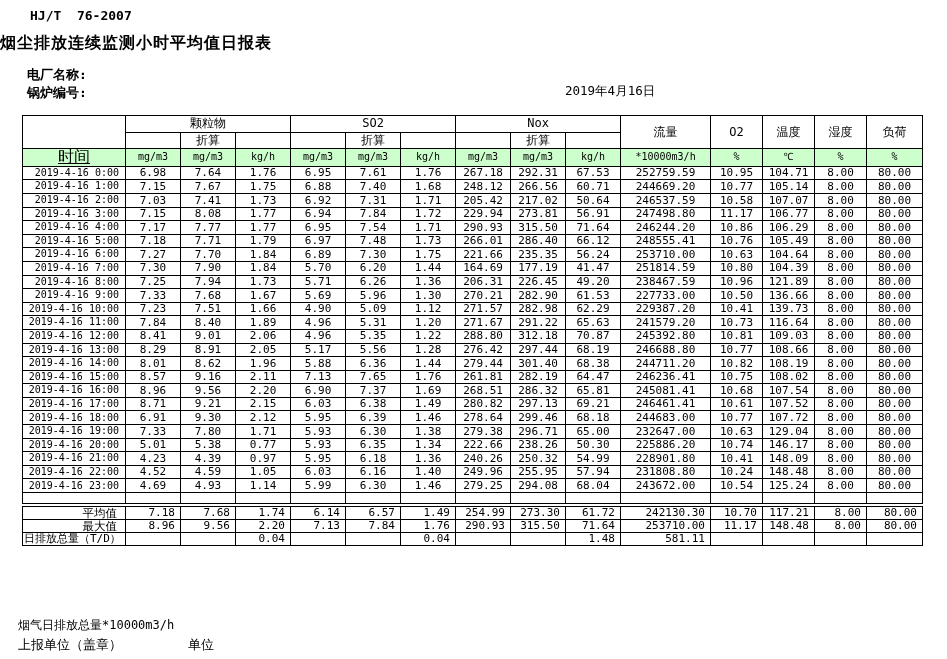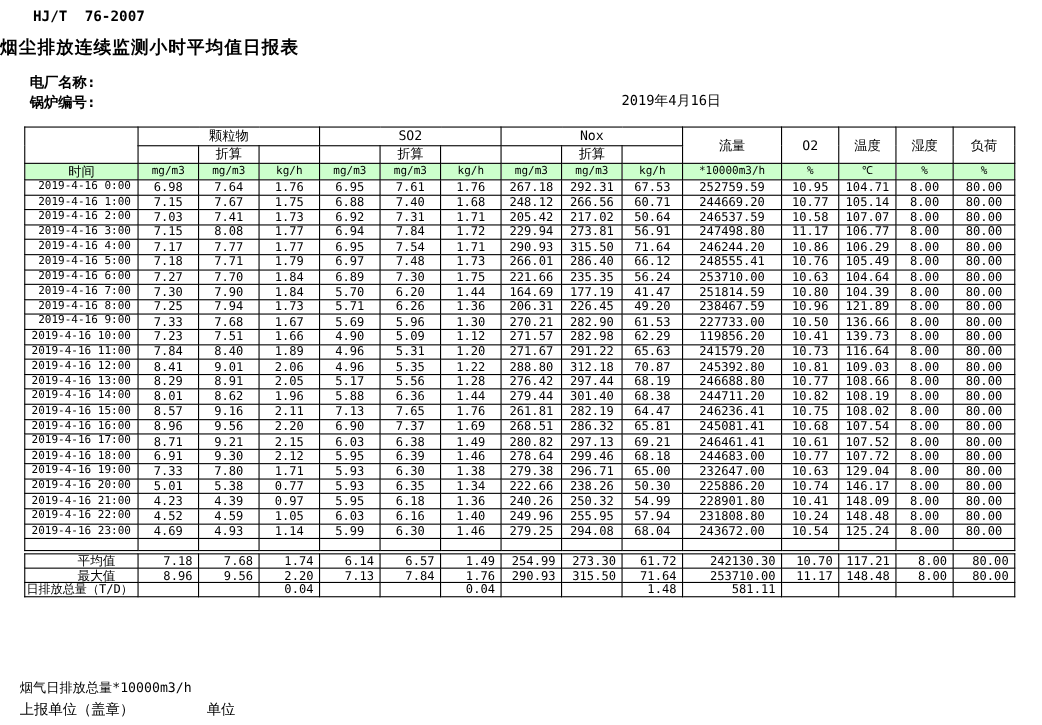--- a/index.html
+++ b/index.html
@@ -18,28 +18,28 @@
   .date { left:565px; top:83px; font-size:12.5px; }
 
   .table-wrap { left:22px; top:115px; }
   table { border-collapse:collapse; table-layout:fixed; width:900px; }
   td {
     border:1px solid #000; padding:0 2px; overflow:hidden; white-space:nowrap;
     font-size:11px; line-height:1.05; vertical-align:middle; text-align:center;
   }
   tr.h1 td, tr.h2 td { height:16.5px; font-size:12px; }
   tr.h3 td { height:15px; background:#ccffcc; font-size:10px; }
-  tr.h3 td.time-h { font-size:12px; }
+  tr.h3 td.time-h { font-size:16px;text-decoration:underline; }
   tbody#hour-body td { height:13.6px; }
   td.time { text-align:right; padding-right:6px; font-size:10px; }
   td.flow {}
   tr.spacer td { height:11px; }
   table.summary { margin-top:2px; }
   table.summary td { height:12.2px; }
-  td.slabel { text-align:right; padding-right:20px; font-size:11.5px; }
+  td.slabel { text-align:right; padding-right:8px; font-size:11.5px; }
   tr.k-avg td.val, tr.k-max td.val, tr.k-min td.val, tr.k-total td.val {
     text-align:right; padding-right:5px;
   }
   tr.k-samples td.val { text-align:center; }
   tr.k-samples td.flow { text-align:right; padding-right:6px; }
   tr.k-total td.slabel { text-align:left; padding-left:1px; font-size:11px; }
 
   .foot-1 { left:18px; top:617px; font-size:12px; }
   .foot-2a { left:18px; top:636px; font-size:13px; }
   .foot-2b { left:188px; top:636px; font-size:13px; }
@@ -292,21 +292,21 @@
           <td class="time">2019-4-16 10:00</td>
           <td class="val">7.23</td>
           <td class="val">7.51</td>
           <td class="val">1.66</td>
           <td class="val">4.90</td>
           <td class="val">5.09</td>
           <td class="val">1.12</td>
           <td class="val">271.57</td>
           <td class="val">282.98</td>
           <td class="val">62.29</td>
-          <td class="val flow">119856.20</td>
+          <td class="val flow">229387.20</td>
           <td class="val">10.41</td>
           <td class="val">139.73</td>
           <td class="val">8.00</td>
           <td class="val">80.00</td>
         </tr>
         <tr class="hour">
           <td class="time">2019-4-16 11:00</td>
           <td class="val">7.84</td>
           <td class="val">8.40</td>
           <td class="val">1.89</td>

